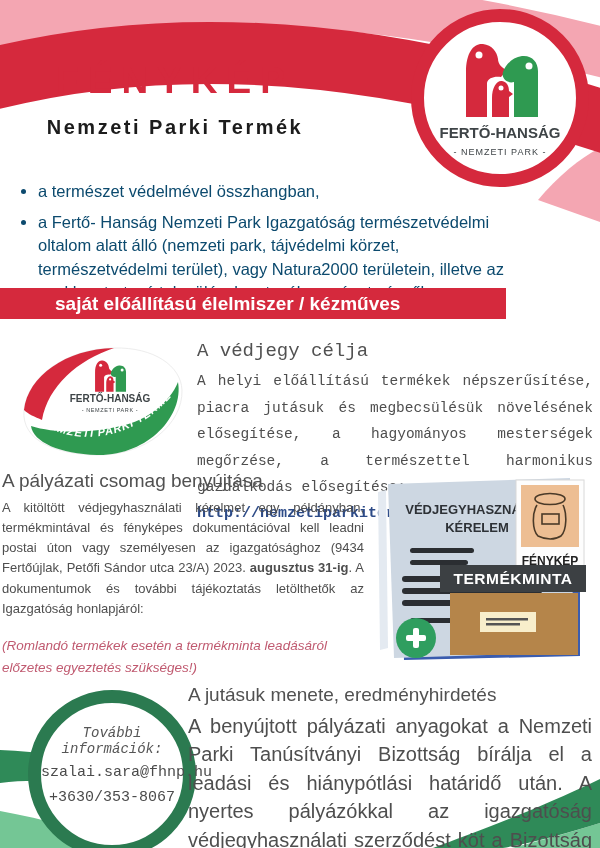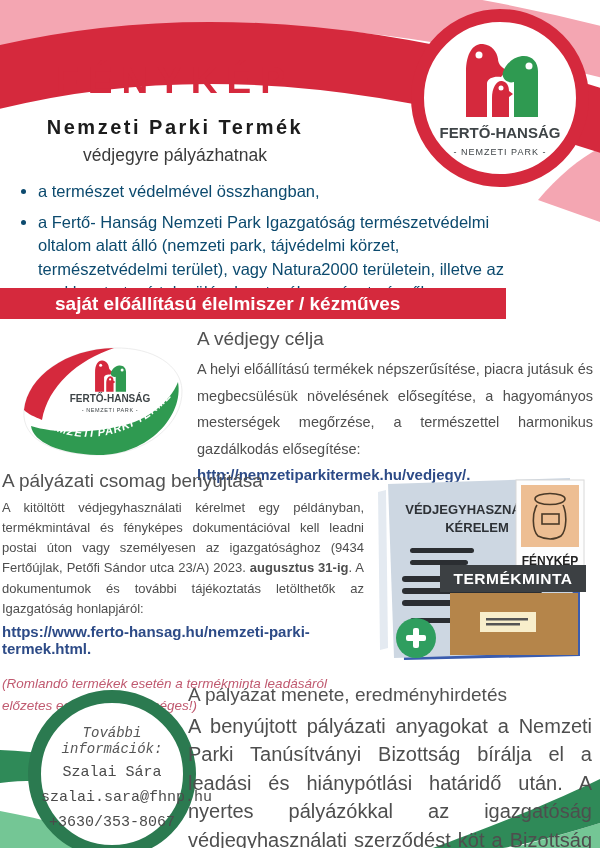--- a/index.html
+++ b/index.html
@@ -21,21 +21,21 @@
   .bullets{left:22px;top:180px;width:508px;z-index:2;}
   .bullets ul{margin:0;padding:0 0 0 16px;}
   .bullets li{font-size:16.5px;line-height:1.43;color:#0c4a6e;margin-bottom:7px;}
 
   
   .banner{left:0;top:288px;width:451px;height:31px;background:#d5293d;color:#fff;
           font-size:19px;font-weight:bold;line-height:31px;padding-left:55px;z-index:2;}
 
   
   .badge-svg{left:18px;top:338px;z-index:2;}
-  .purpose-text{left:197px;top:328px;width:396px;z-index:2;}
+  .purpose-text{left:197px;top:340px;width:396px;z-index:2;font-family:Liberation Mono, monospace;}
   .sec-heading{font-size:19px;color:#515151;margin:0 0 6px 0;font-weight:normal;}
   .purpose-body{font-size:14.5px;line-height:1.83;text-align:justify;margin:0;}
   .link{font-size:15px;font-weight:bold;color:#2d4b87;margin:4px 0 0 0;}
 
   
   .submission-text{left:2px;top:470px;width:362px;z-index:2;}
   .submission-body{font-size:13px;line-height:1.55;text-align:justify;margin:4px 0 0 0;}
   .note{font-size:13.5px;font-style:italic;color:#c05a70;line-height:1.65;margin:16px 0 0 0;width:372px;}
   .illu-svg{left:374px;top:472px;z-index:2;}
 
@@ -72,21 +72,20 @@
       <path d="M68,95 L68,76 C68,65 73,58 78,59 C83,60 85,64 85,69 L89,72 L85,75 L85,95 Z" fill="#d5293d"></path>
       <circle cx="77" cy="66" r="2.5" fill="#fff"></circle>
       <text x="76" y="116" text-anchor="middle" font-size="15" font-weight="bold" fill="#3e4447">FERTŐ-HANSÁG</text>
       <text x="76" y="133" text-anchor="middle" font-size="9" letter-spacing="1" fill="#3e4447">- NEMZETI PARK -</text>
     </svg>
   </div>
 
   <div class="abs header-text">
     <h1 class="headline">FÉNYKÉP</h1>
     <div class="subtitle">Nemzeti Parki Termék</div>
-    <div class="subtitle2">védjegyre pályázhatnak</div>
   </div>
 
   <div class="abs bullets">
     <ul>
       <li>a természet védelmével összhangban,</li>
       <li>a Fertő- Hanság Nemzeti Park Igazgatóság természetvédelmi oltalom alatt álló (nemzeti park, tájvédelmi körzet, természetvédelmi terület), vagy Natura2000 területein, illetve az ezekhez tartozó településeken tevékenységet végzők a</li>
     </ul>
   </div>
 
   <div class="abs banner">saját előállítású élelmiszer / kézműves termékeikkel.</div>
@@ -113,21 +112,20 @@
 
   <div class="abs purpose-text">
     <h2 class="sec-heading">A védjegy célja</h2>
     <p class="purpose-body">A helyi előállítású termékek népszerűsítése, piacra jutásuk és megbecsülésük növelésének elősegítése, a hagyományos mesterségek megőrzése, a természettel harmonikus gazdálkodás elősegítése:</p>
     <p class="link">http://nemzetiparkitermek.hu/vedjegy/.</p>
   </div>
 
   <div class="abs submission-text">
     <h2 class="sec-heading">A pályázati csomag benyújtása</h2>
     <p class="submission-body"><span>A kitöltött védjegyhasználati kérelmet egy példányban, termékmintával és fényképes dokumentációval kell leadni postai úton vagy személyesen az igazgatósághoz (9434 Fertőújlak, Petőfi Sándor utca 23/A) 2023. </span><b>augusztus 31-ig</b><span>. A dokumentumok és további tájékoztatás letölthetők az Igazgatóság honlapjáról:</span></p>
-    <p class="link">https://www.ferto-hansag.hu/nemzeti-parki-termek.html.</p>
     <p class="note">(Romlandó termékek esetén a termékminta leadásáról előzetes egyeztetés szükséges!)</p>
   </div>
 
   <svg class="abs illu-svg" width="226" height="196" viewBox="0 0 226 196">
     <path d="M4,20 L12,18 L14,176 L6,178 Z" fill="#e4eaf1"></path>
     <path d="M24,16 L206,10 L206,184 L30,188 Z" fill="#3a5cae"></path>
     <path d="M14,12 L196,6 L200,180 L20,186 Z" fill="#cdd7e2"></path>
     <text x="103" y="42" text-anchor="middle" font-size="13" font-weight="bold" fill="#2d3136">VÉDJEGYHASZNÁLATI</text>
     <text x="103" y="60" text-anchor="middle" font-size="13" font-weight="bold" fill="#2d3136">KÉRELEM</text>
     <g fill="#2b2e32">
@@ -166,24 +164,23 @@
   <svg class="abs waves-svg" width="600" height="165" viewBox="0 0 600 165">
     <path d="M0,128 C60,139 130,160 200,185 L0,185 Z" fill="#74c695"></path>
     <path d="M0,67 L0,100 C60,92 130,106 185,130 L185,98 C130,78 60,70 0,67 Z" fill="#2f8a58"></path>
     <path d="M600,140 C548,156 490,172 450,178 C500,186 560,186 600,186 Z" fill="#74c695"></path>
     <path d="M600,96 C525,132 462,154 425,168 C480,176 548,156 600,140 Z" fill="#2f8a58"></path>
   </svg>
 
   <div class="abs contact-circle">
     <div class="contact-inner">
       <p class="contact-label">További információk:</p>
-      <p class="contact-line">Szalai Sára</p>
       <p class="contact-line">szalai.sara@fhnp.hu</p>
       <p class="contact-line">+3630/353-8067</p>
     </div>
   </div>
 
   <div class="abs process-text">
-    <h2 class="sec-heading">A pályázat menete, eredményhirdetés</h2>
+    <h2 class="sec-heading">A jutásuk menete, eredményhirdetés</h2>
     <p class="process-body">A benyújtott pályázati anyagokat a Nemzeti Parki Tanúsítványi Bizottság bírálja el a leadási és hiánypótlási határidő után. A nyertes pályázókkal az igazgatóság védjegyhasználati szerződést köt a Bizottság által elfogadott időtartamra (max. 5 év). Az oklevelet ünnepélyes keretek között, október 14-i rendezvényünkön adjuk át.</p>
   </div>
 
 </div>
 
 </body></html>

